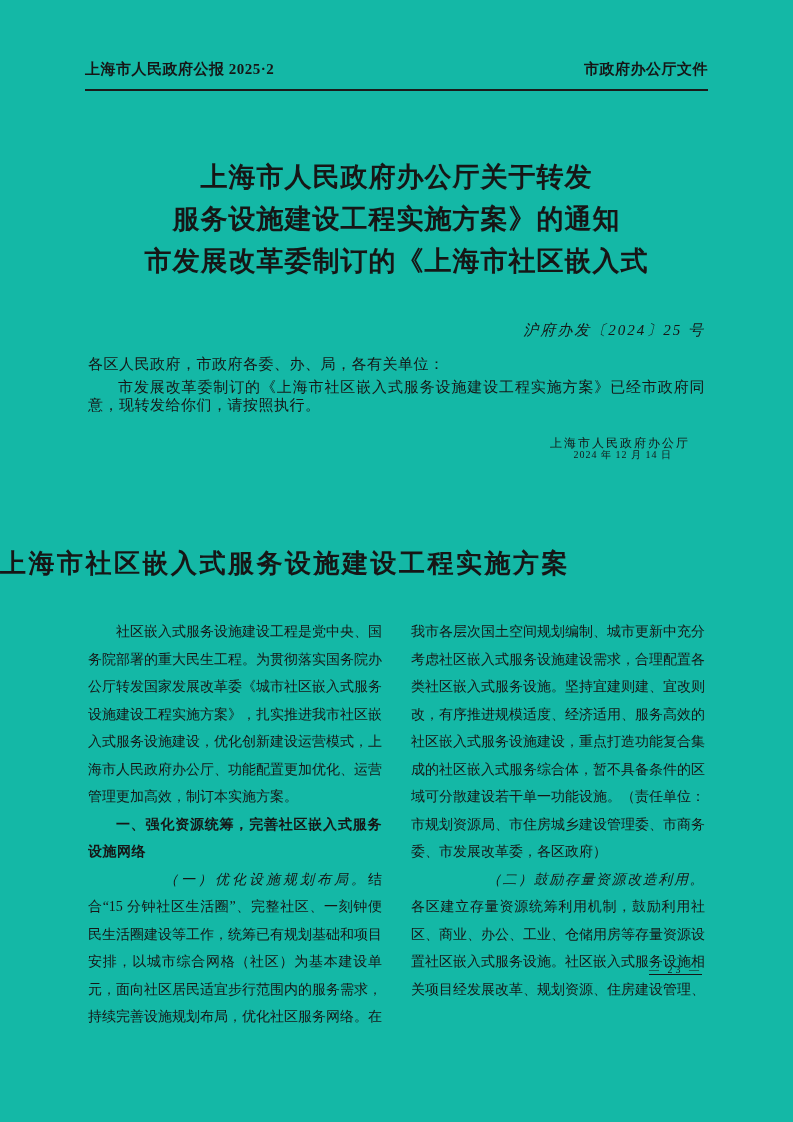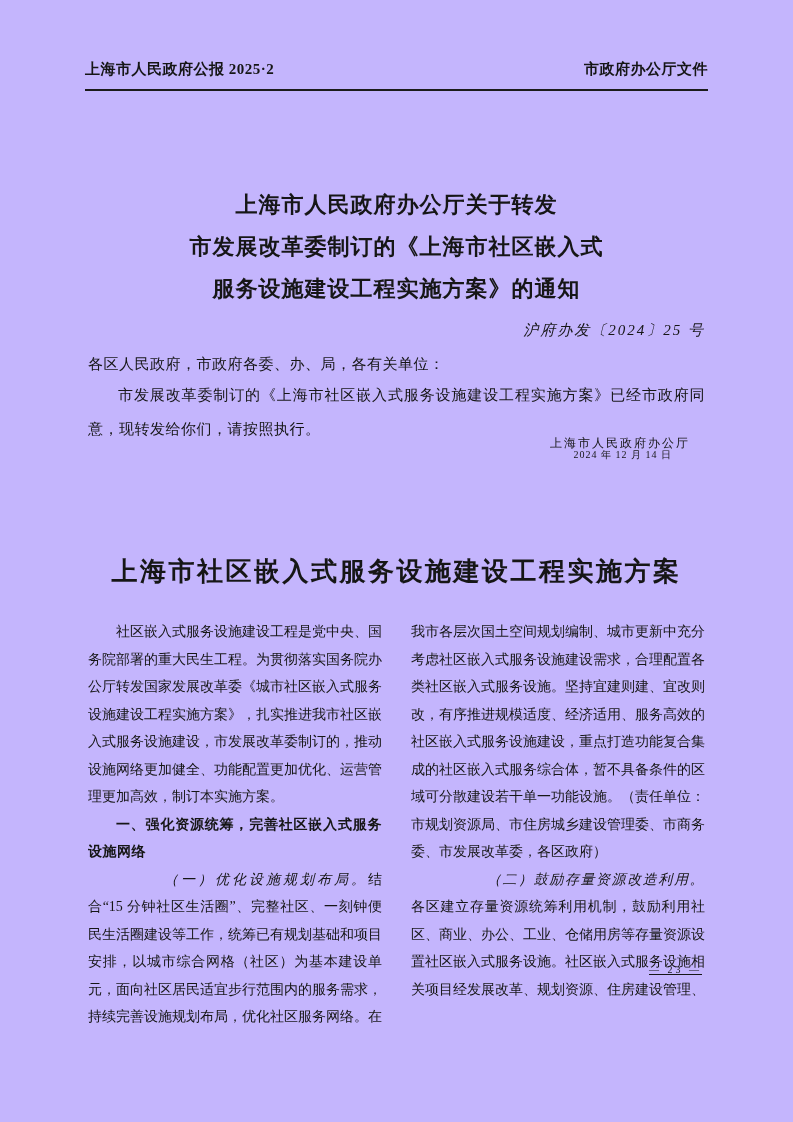--- a/index.html
+++ b/index.html
@@ -4,21 +4,21 @@
 <style>
   html, body {
     margin: 0;
     padding: 0;
     background: #ffffff;
   }
   .page {
     position: relative;
     width: 793px;
     height: 1122px;
-    background: #c4b5fd;
+    background: #14b8a6;
     color: #161616;
     font-family: "Liberation Serif", serif;
     overflow: hidden;
   }
 
   
   .page-header {
     position: absolute;
     top: 60px;
     left: 85px;
@@ -29,25 +29,25 @@
     font-size: 15px;
     font-weight: bold;
     letter-spacing: 0.5px;
     padding-bottom: 10px;
     border-bottom: 2px solid #1b1b1b;
   }
 
   
   .notice-title {
     position: absolute;
-    top: 184px;
+    top: 156px;
     left: 0;
     right: 0;
     text-align: center;
-    font-size: 22px;
+    font-size: 27px;
     font-weight: bold;
     line-height: 42px;
     letter-spacing: 1px;
     font-family: Liberation Serif, serif;
   }
   .doc-number {
     position: absolute;
     top: 321px;
     right: 88px;
     font-size: 15px;
@@ -64,21 +64,21 @@
     line-height: 28px;
     letter-spacing: 0.5px;
   }
   .notice-body {
     position: absolute;
     top: 378px;
     left: 88px;
     right: 88px;
     margin: 0;
     font-size: 15px;
-    line-height: 34px;
+    line-height: 18px;
     letter-spacing: 0.5px;
     text-align: justify;
     text-indent: 2em;
   }
   .signature {
     position: absolute;
     top: 435px;
     right: 103px;
     font-size: 12px;
     letter-spacing: 2px;
@@ -90,22 +90,21 @@
     font-size: 10px;
     letter-spacing: 1px;
   }
 
   
   .plan-title {
     position: absolute;
     top: 546px;
     left: 0;
     right: 0;
-    margin: 8px;
-    text-align: center;
+    margin: 0;
     font-size: 26px;
     font-weight: bold;
     letter-spacing: 2.5px;
   }
   .columns {
     position: absolute;
     top: 618px;
     left: 88px;
     width: 617px;
     height: 414px;
@@ -146,37 +145,37 @@
 
 <div class="page">
 
   <header class="page-header">
     <span>上海市人民政府公报 2025·2</span>
     <span>市政府办公厅文件</span>
   </header>
 
   <div class="notice-title">
     <div>上海市人民政府办公厅关于转发</div>
+    <div>服务设施建设工程实施方案》的通知</div>
     <div>市发展改革委制订的《上海市社区嵌入式</div>
-    <div>服务设施建设工程实施方案》的通知</div>
   </div>
 
   <div class="doc-number">沪府办发〔2024〕25 号</div>
 
   <p class="salutation">各区人民政府，市政府各委、办、局，各有关单位：</p>
 
   <p class="notice-body">市发展改革委制订的《上海市社区嵌入式服务设施建设工程实施方案》已经市政府同意，现转发给你们，请按照执行。</p>
 
   <div class="signature">上海市人民政府办公厅</div>
   <div class="sign-date">2024 年 12 月 14 日</div>
 
   <h2 class="plan-title">上海市社区嵌入式服务设施建设工程实施方案</h2>
 
   <div class="columns">
-    <p class="indent">社区嵌入式服务设施建设工程是党中央、国务院部署的重大民生工程。为贯彻落实国务院办公厅转发国家发展改革委《城市社区嵌入式服务设施建设工程实施方案》，扎实推进我市社区嵌入式服务设施建设，市发展改革委制订的，推动设施网络更加健全、功能配置更加优化、运营管理更加高效，制订本实施方案。</p>
+    <p class="indent">社区嵌入式服务设施建设工程是党中央、国务院部署的重大民生工程。为贯彻落实国务院办公厅转发国家发展改革委《城市社区嵌入式服务设施建设工程实施方案》，扎实推进我市社区嵌入式服务设施建设，优化创新建设运营模式，上海市人民政府办公厅、功能配置更加优化、运营管理更加高效，制订本实施方案。</p>
     <p class="section-heading">一、强化资源统筹，完善社区嵌入式服务设施网络</p>
     <p class="indent"><span class="kai">（一）优化设施规划布局。</span><span>结合“15 分钟社区生活圈”、完整社区、一刻钟便民生活圈建设等工作，统筹已有规划基础和项目安排，以城市综合网格（社区）为基本建设单元，面向社区居民适宜步行范围内的服务需求，持续完善设施规划布局，优化社区服务网络。在我市各层次国土空间规划编制、城市更新中充分考虑社区嵌入式服务设施建设需求，合理配置各类社区嵌入式服务设施。坚持宜建则建、宜改则改，有序推进规模适度、经济适用、服务高效的社区嵌入式服务设施建设，重点打造功能复合集成的社区嵌入式服务综合体，暂不具备条件的区域可分散建设若干单一功能设施。（责任单位：市规划资源局、市住房城乡建设管理委、市商务委、市发展改革委，各区政府）</span></p>
     <p class="indent"><span class="kai">（二）鼓励存量资源改造利用。</span><span>各区建立存量资源统筹利用机制，鼓励利用社区、商业、办公、工业、仓储用房等存量资源设置社区嵌入式服务设施。社区嵌入式服务设施相关项目经发展改革、规划资源、住房建设管理、消防等部门联审后，在确保建筑结构、消防安全的基础上，可</span></p>
   </div>
 
   <div class="page-number">— 23 —</div>
 
 </div>
 
 </body></html>

